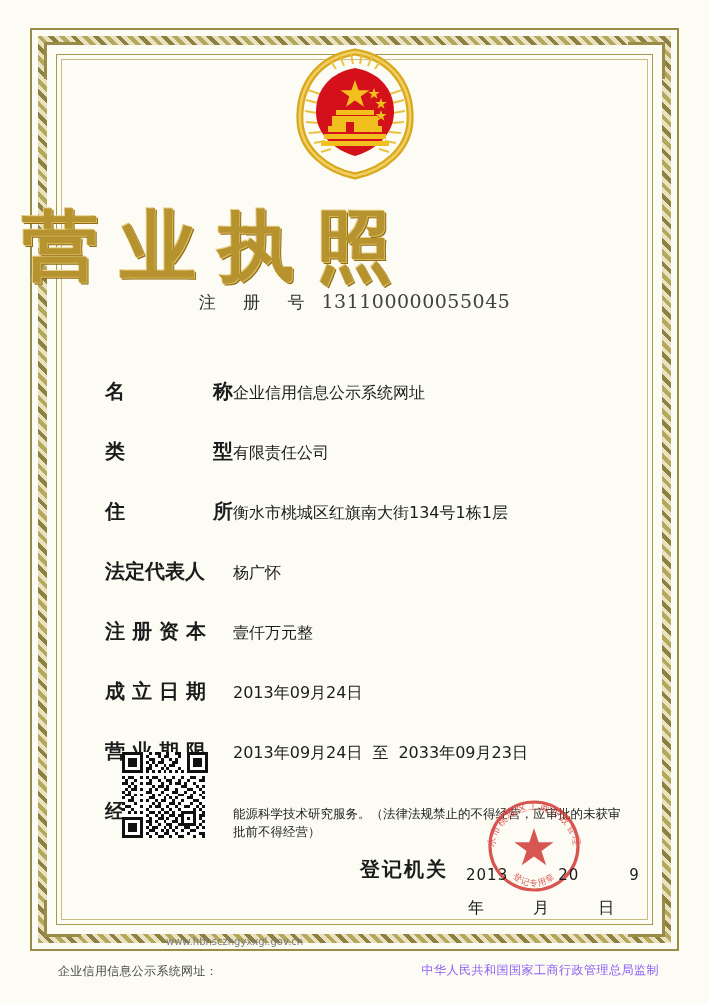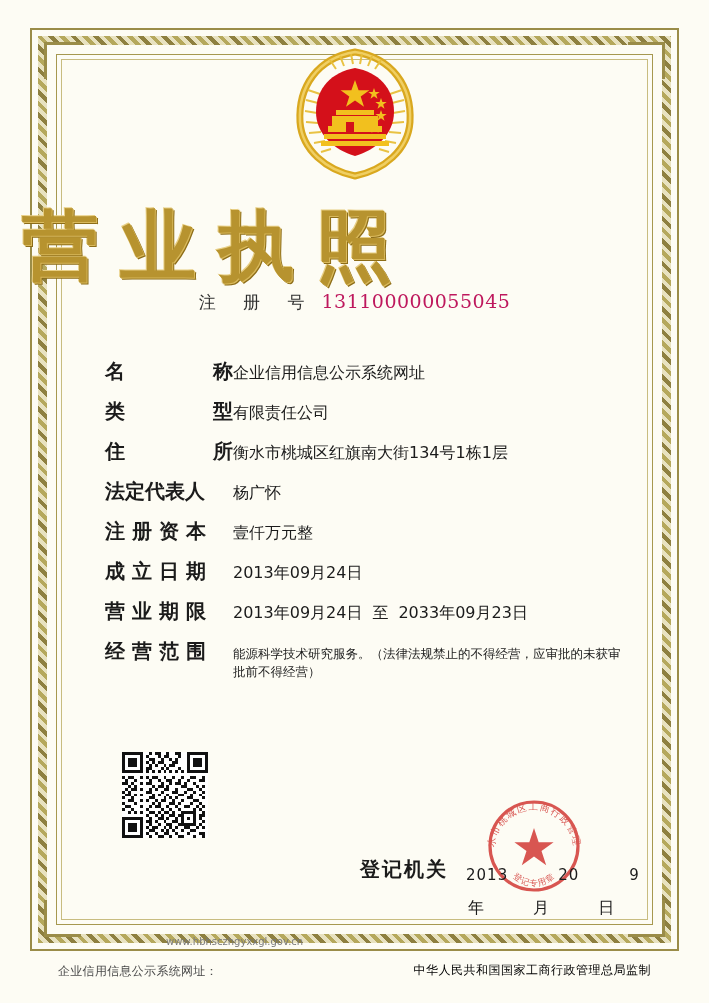--- a/index.html
+++ b/index.html
@@ -117,21 +117,21 @@
     font-family: "DejaVu Serif", "Liberation Serif", serif;
     font-size: 17px;
     letter-spacing: 11px;
     color: #2e2e2e;
   }
   .regno .val {
     font-family: "DejaVu Serif", "Liberation Serif", serif;
     font-size: 19px;
     letter-spacing: 0.5px;
     margin-left: 6px;
-    color: #be185d;
+    color: #404040;
   }
 
   
   .fields {
     position: absolute;
     left: 105px;
     top: 358px;
     width: 520px;
   }
   .row {
@@ -140,20 +140,21 @@
     margin-bottom: 13px;
   }
   .row .label {
     width: 128px;
     flex: 0 0 128px;
     font-family: "DejaVu Serif", "Liberation Serif", serif;
     font-size: 20px;
     font-weight: bold;
     color: #1b1b1b;
     white-space: nowrap;
+    margin-top: 20px;
   }
   
   .label.spread2 { letter-spacing: 0; text-align: justify; text-align-last: justify; }
   .row .value {
     flex: 1;
     font-family: "DejaVu Sans", "Liberation Sans", sans-serif;
     font-size: 16px;
     color: #1b1b1b;
     line-height: 1.35;
   }
@@ -226,25 +227,25 @@
     position: absolute;
     left: 58px;
     top: 963px;
     font-family: "DejaVu Sans", "Liberation Sans", sans-serif;
     font-size: 12px;
     color: #4a4a4a;
     letter-spacing: .3px;
   }
   .footer-right {
     position: absolute;
-    right: 58px;
+    right: 50px;
     top: 962px;
     font-family: "DejaVu Sans", "Liberation Sans", sans-serif;
     font-size: 12px;
-    color: #000000;
+    color: #8b5cf6;
     letter-spacing: .5px;
   }
 </style>
 </head>
 <body>
 
 <div class="page">
 
   <div class="frame-outer"></div>
   <div class="frame-mid"></div>

